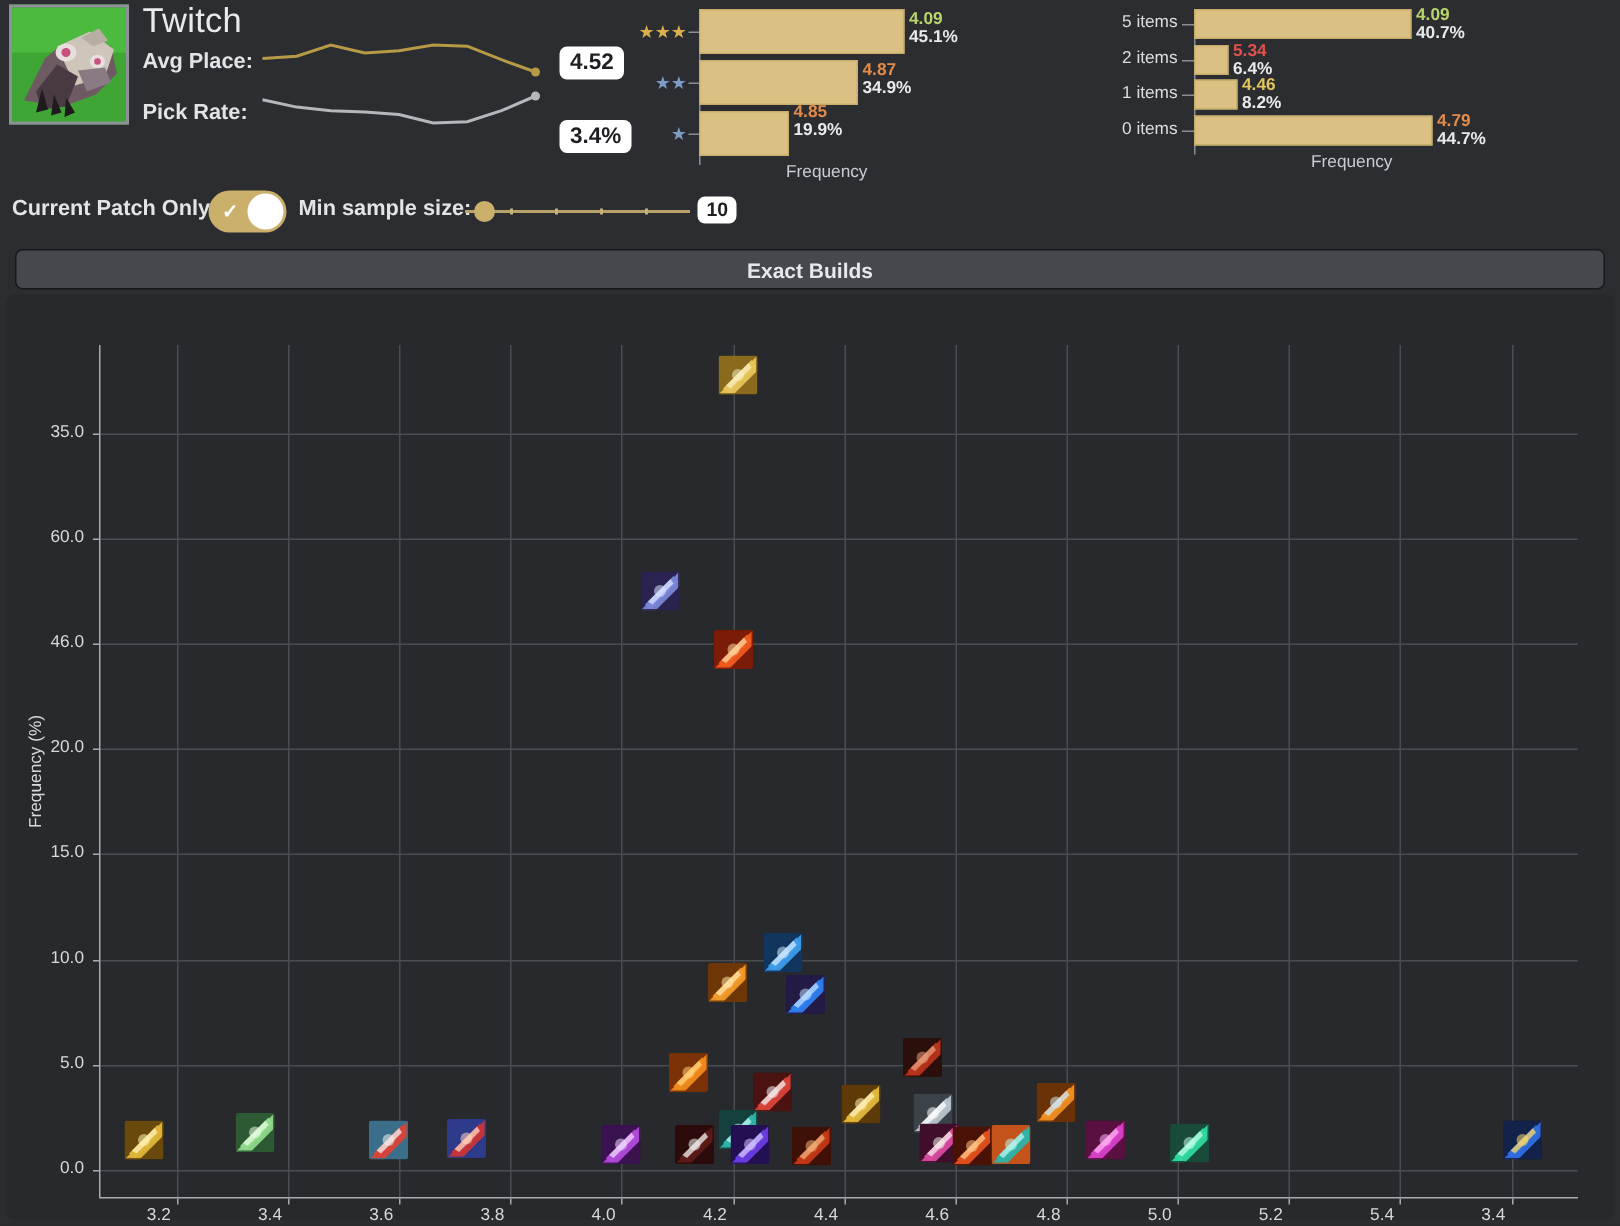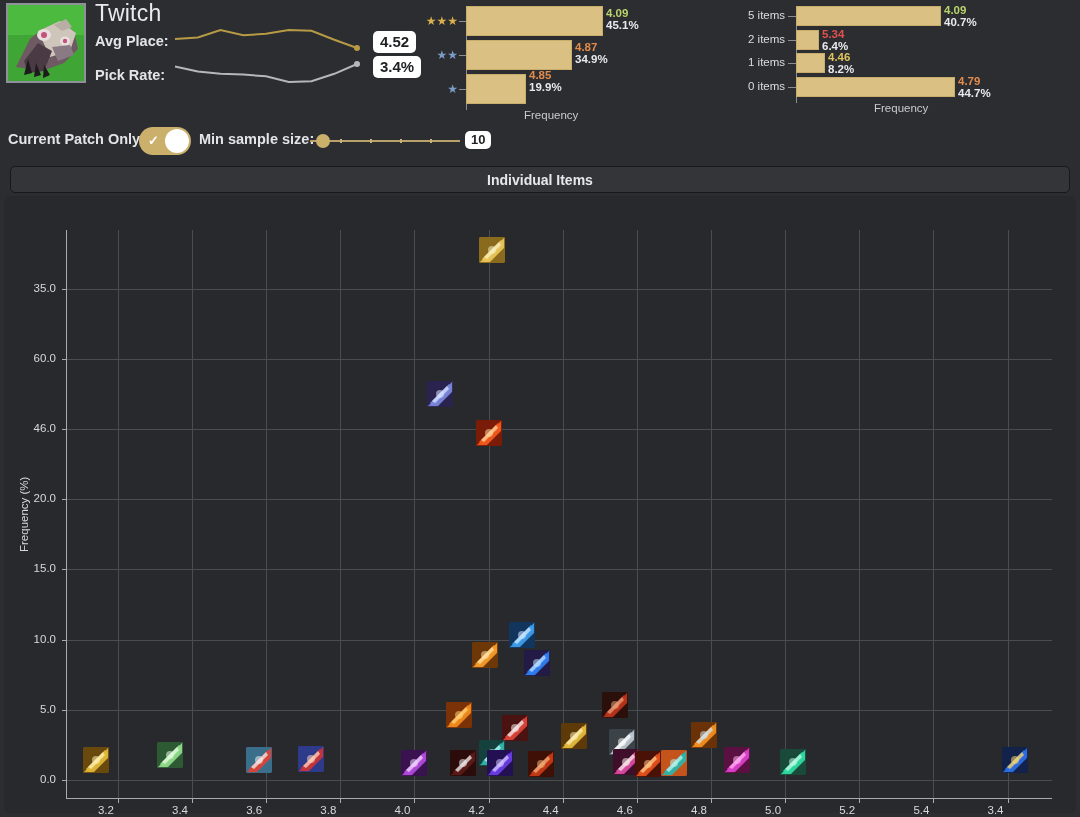--- a/index.html
+++ b/index.html
@@ -45,21 +45,21 @@
   .valbox {
     position: absolute;
     background: #ffffff; color: #1d1f22;
     border-radius: 5px;
     font-size: 15px; font-weight: bold;
     padding: 3px 7px 4px 7px;
     line-height: 1;
     text-align: center;
   }
   .valbox.ap { left: 373px; top: 31px; }
-  .valbox.pr { left: 373px; top: 56px; }
+  .valbox.pr { left: 373px; top: 80px; }
 
   
   .starchart { position: absolute; left: 428px; top: 2px; width: 250px; height: 118px; }
   .row { position: absolute; left: 0; width: 250px; }
   .stars { position: absolute; right: 182px; white-space: nowrap; font-size: 12px; line-height: 1; }
   .star { color: #d9b04d; }
   .star.grey { color: #7b9cc4; }
   .tickline {
     position: absolute; height: 1px; background: #8b8d93;
   }
@@ -283,21 +283,21 @@
   <div class="slider-tick" style="left:30px;"></div>
   <div class="slider-tick" style="left:60px;"></div>
   <div class="slider-tick" style="left:90px;"></div>
   <div class="slider-tick" style="left:120px;"></div>
   <div class="slider-thumb"></div>
 </div>
 
 <div class="numbox">10</div>
 
 <div class="tabs">
-  <div class="tab active">Individual Items</div>
+  <div class="tab inactive">Exact Builds</div>
 </div>
 
 <div class="plot-panel">
   <div class="plot-inner" id="plot">
       <div class="gridline-v" style="left:113.9px; top:34px; height:568px"></div>
       <div class="gridline-v" style="left:188.0px; top:34px; height:568px"></div>
       <div class="gridline-v" style="left:262.2px; top:34px; height:568px"></div>
       <div class="gridline-v" style="left:336.3px; top:34px; height:568px"></div>
       <div class="gridline-v" style="left:410.4px; top:34px; height:568px"></div>
       <div class="gridline-v" style="left:484.6px; top:34px; height:568px"></div>

